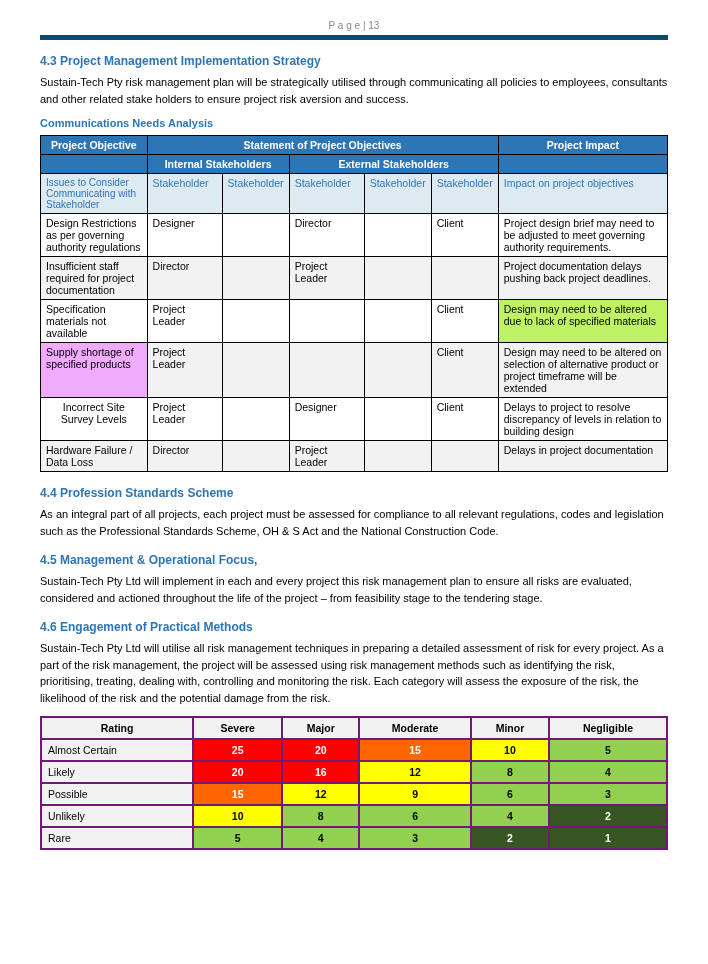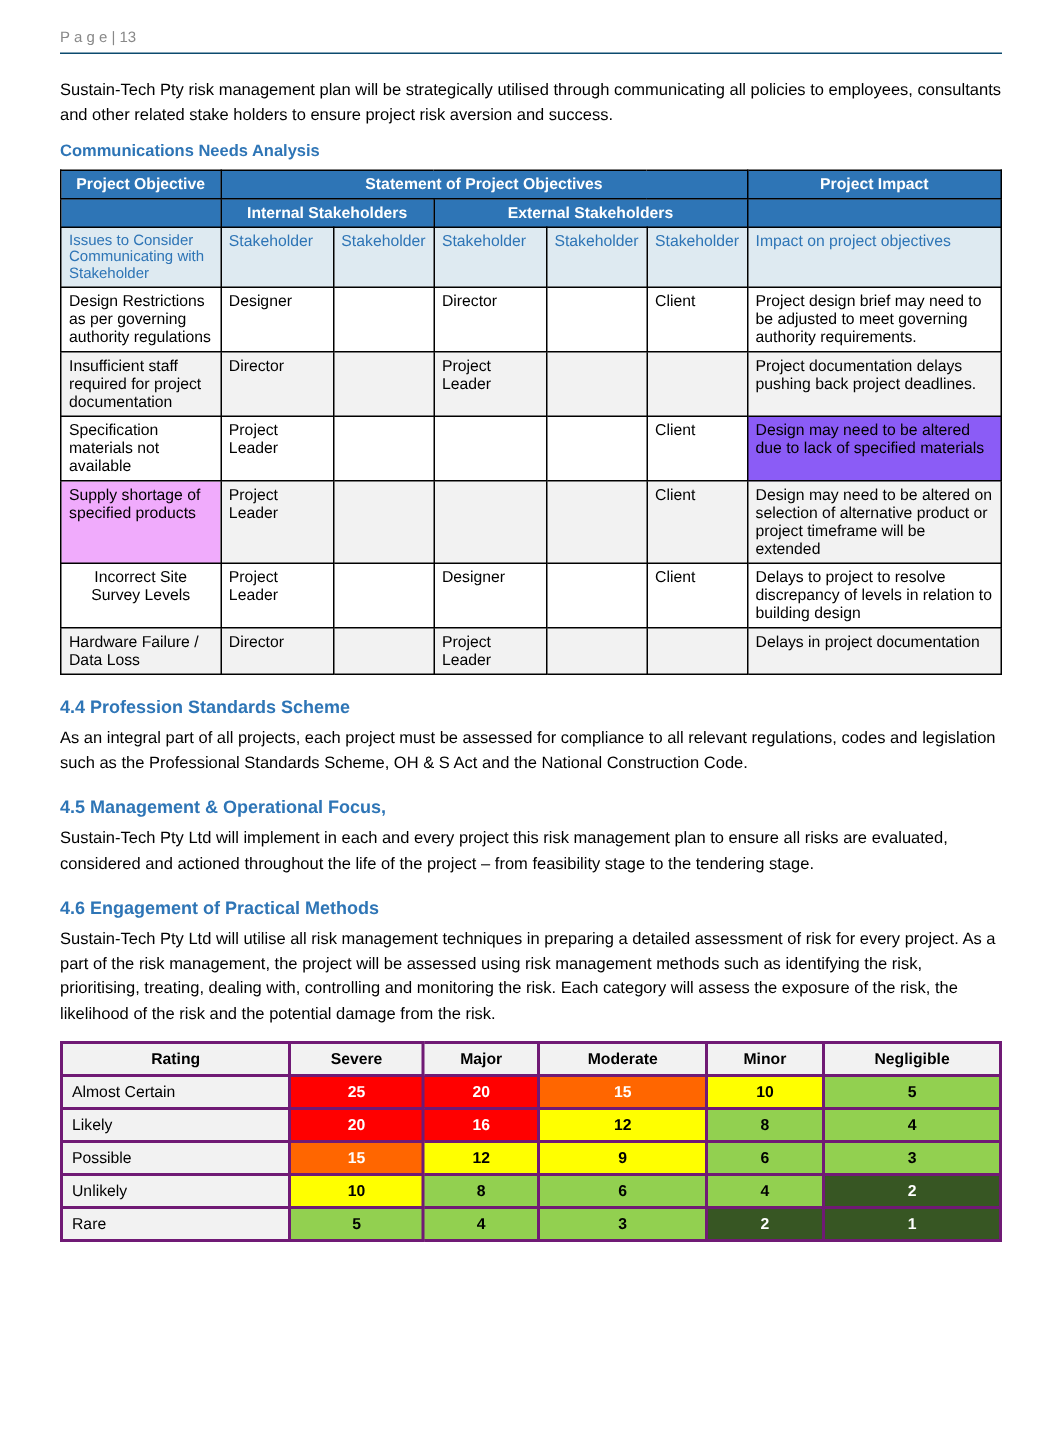--- a/index.html
+++ b/index.html
@@ -6,25 +6,24 @@
     body {
       font-family: Arial, sans-serif;
       font-size: 11px;
       background: #fff;
       color: #000;
       width: 708px;
       min-height: 964px;
       padding: 20px 40px 30px 40px;
     }
     .page-header {
-      text-align: left;
+      text-align: center;
       color: #888;
       font-size: 10px;
-      margin-bottom: 16px;
-      border-bottom: 1px solid #0c4a6e;
+      border-bottom: 5px solid #0c4a6e;
       padding-bottom: 4px;
     }
     .section-title {
       color: #2e75b6;
       font-size: 12px;
       font-weight: bold;
       margin-bottom: 6px;
       margin-top: 14px;
     }
     .body-text {
@@ -109,20 +108,21 @@
     .cell-dkgreen { background-color: #375623; color: #fff; font-weight: bold; }
   </style>
 </head>
 <body>
 
 <div class="page-header">
   <span>P a g e  |  13</span>
 </div>
 
 <div>
+  <div class="section-title">4.3 Project Management Implementation Strategy</div>
   <div class="body-text">Sustain-Tech Pty risk management plan will be strategically utilised through communicating all policies to employees, consultants and other related stake holders to ensure project risk aversion and success.</div>
 </div>
 
 <div class="comm-label">Communications Needs Analysis</div>
 
 <table class="risk-table">
   <thead>
     <tr>
       <th class="th-project-obj" style="width:17%">Project Objective</th>
       <th class="th-statement" colspan="5">Statement of Project Objectives</th>
@@ -163,21 +163,21 @@
         <td style="background: rgb(242, 242, 242);"></td>
         <td style="background: rgb(242, 242, 242);">Project documentation delays pushing back project deadlines.</td>
       </tr>
       <tr style="background: rgb(255, 255, 255);">
         <td style="background: rgb(255, 255, 255);">Specification materials not available</td>
         <td style="background: rgb(255, 255, 255);">Project Leader</td>
         <td style="background: rgb(255, 255, 255);"></td>
         <td style="background: rgb(255, 255, 255);"></td>
         <td style="background: rgb(255, 255, 255);"></td>
         <td style="background: rgb(255, 255, 255);">Client</td>
-        <td style="background: #8b5cf6;">Design may need to be altered due to lack of specified materials</td>
+        <td style="background: #bef264;">Design may need to be altered due to lack of specified materials</td>
       </tr>
       <tr style="background: rgb(242, 242, 242);">
         <td style="background: #f0abfc;">Supply shortage of specified products</td>
         <td style="background: rgb(242, 242, 242);">Project Leader</td>
         <td style="background: rgb(242, 242, 242);"></td>
         <td style="background: rgb(242, 242, 242);"></td>
         <td style="background: rgb(242, 242, 242);"></td>
         <td style="background: rgb(242, 242, 242);">Client</td>
         <td style="background: rgb(242, 242, 242);">Design may need to be altered on selection of alternative product or project timeframe will be extended</td>
       </tr>

